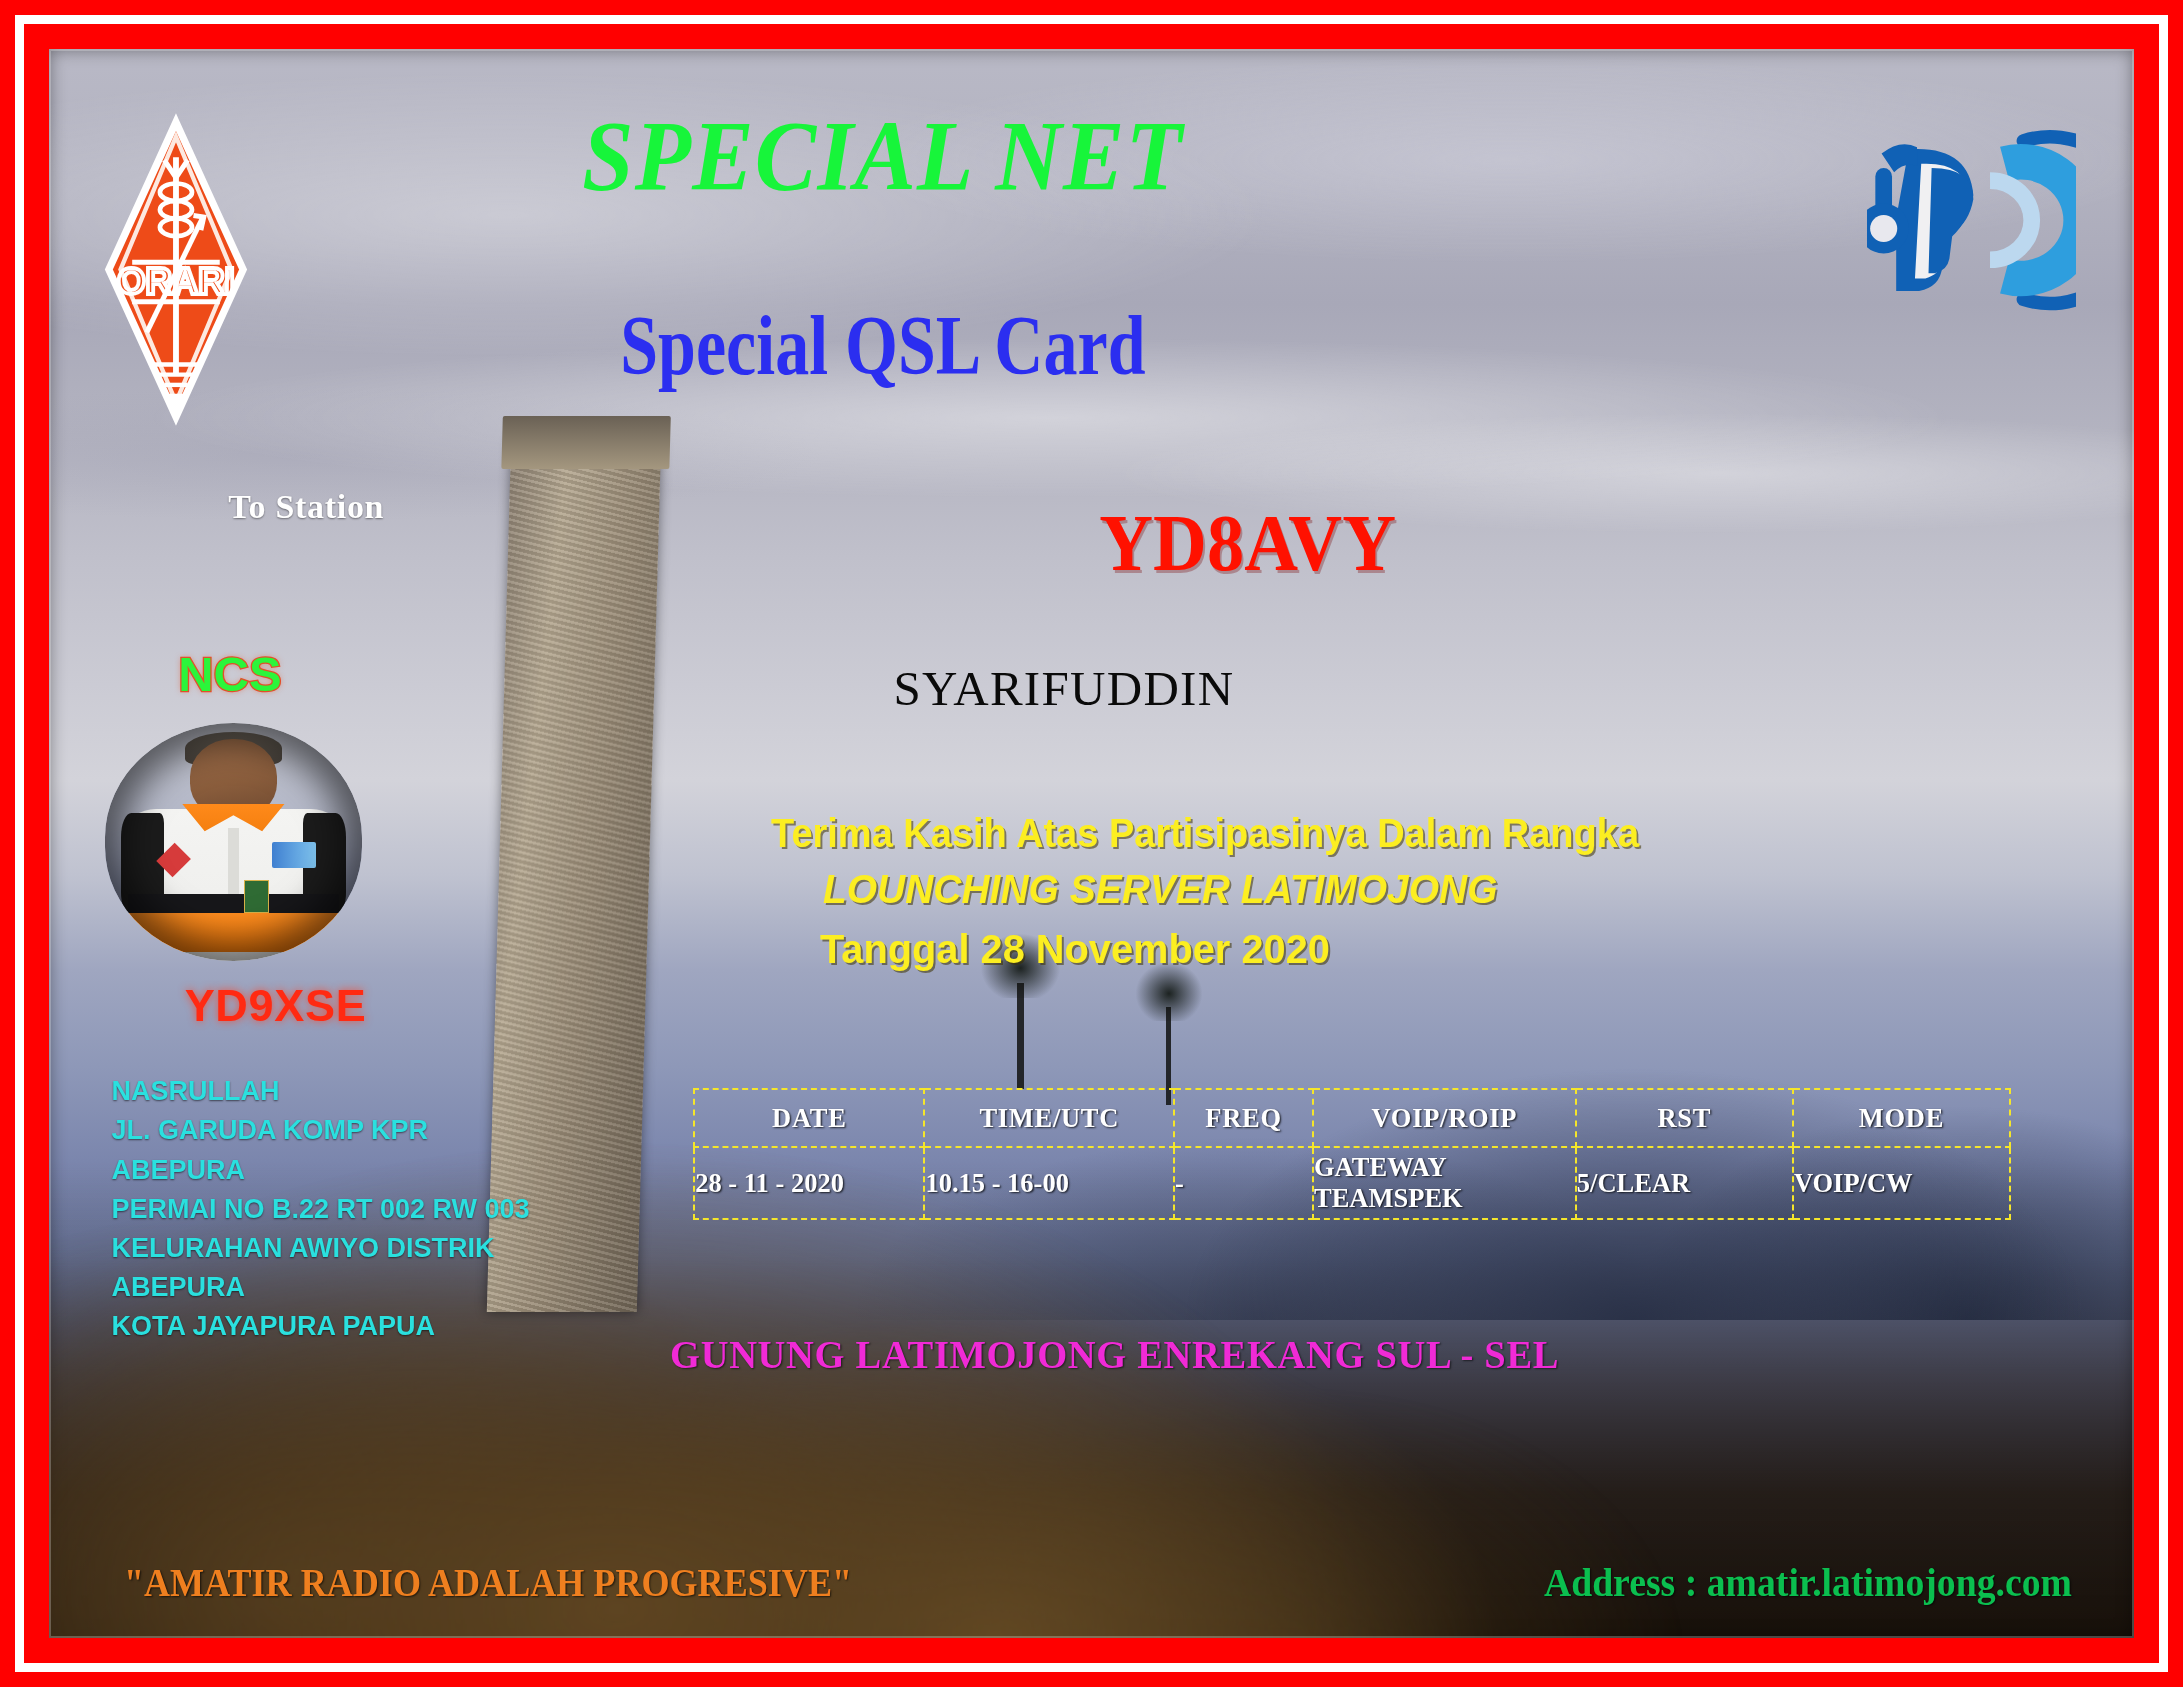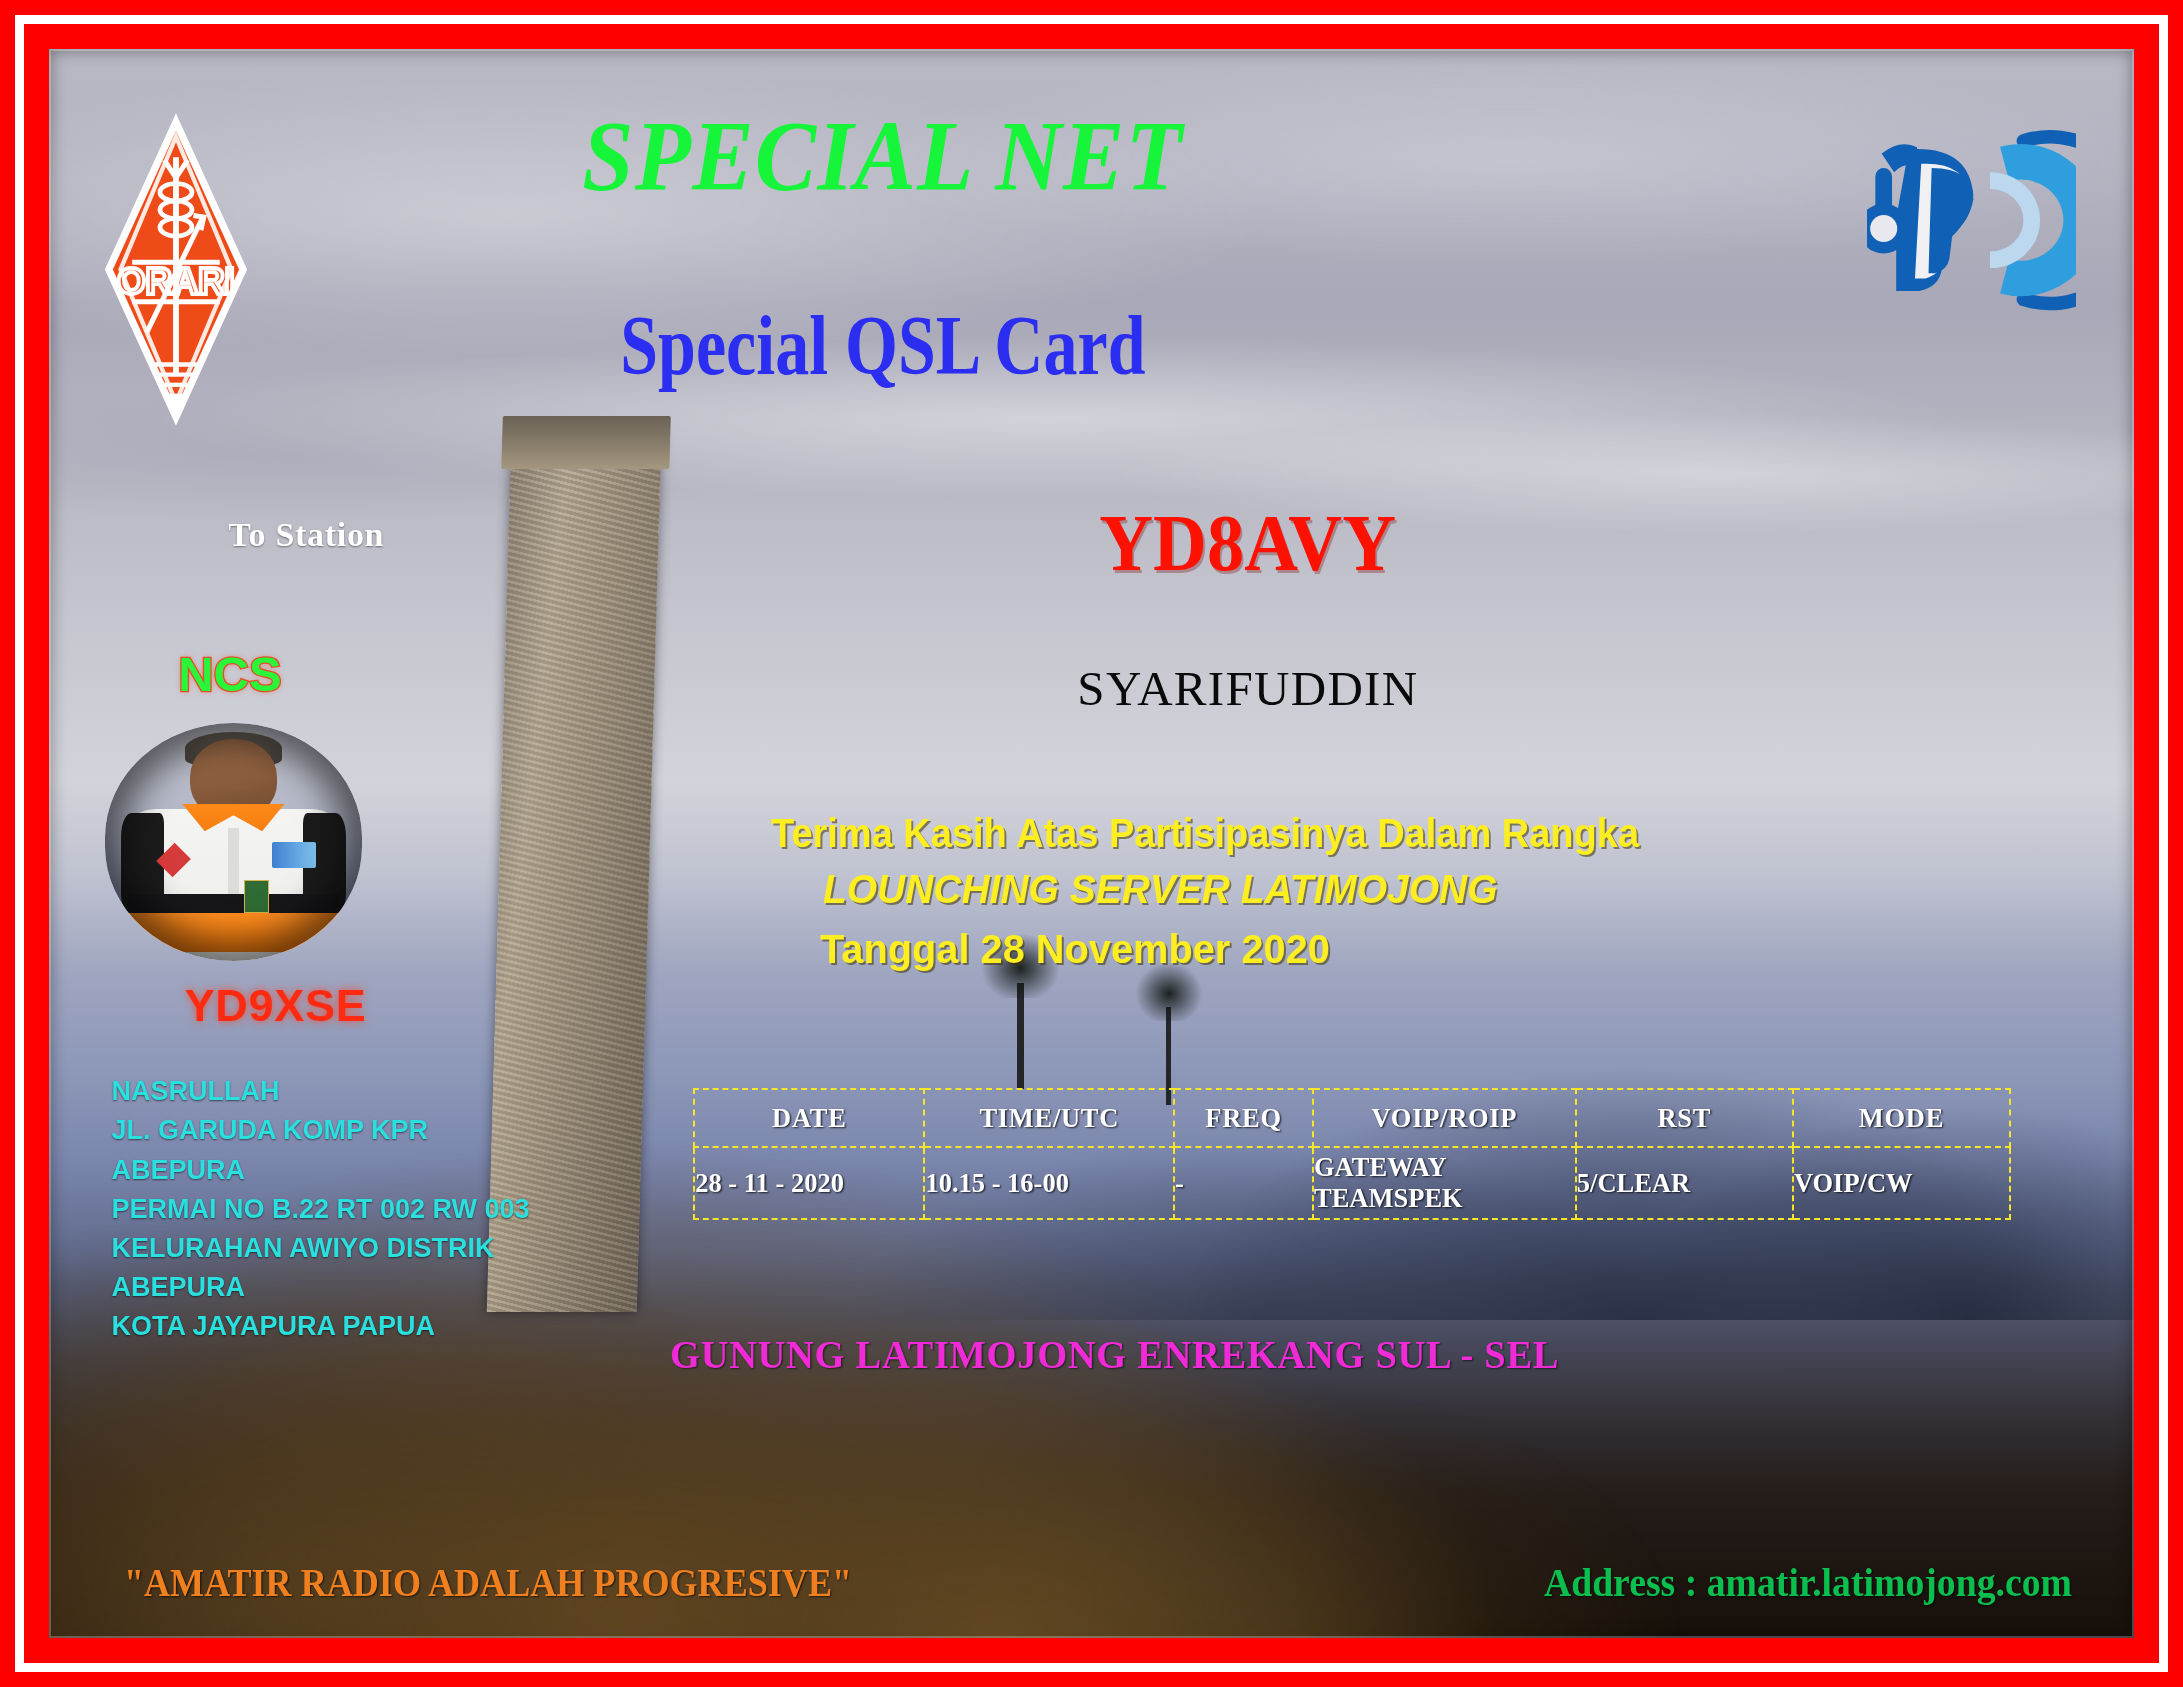--- a/index.html
+++ b/index.html
@@ -120,33 +120,32 @@
     position:absolute;left:12.0%;top:16.0%;width:56%;
     font-family:"Liberation Serif",serif;font-weight:bold;
     font-size:85px;line-height:1;color:#2b2ef0;text-align:center;white-space:nowrap;
     transform:scaleX(.80);transform-origin:center;
   }
   .to-station{
     position:absolute;left:8.6%;top:27.6%;
     font-family:"Liberation Serif",serif;font-weight:bold;
     font-size:34px;color:#ffffff;letter-spacing:0.7px;white-space:nowrap;
     text-shadow:0 0.7px 2px rgba(0,0,0,.45);
-    margin-top:28px;
   }
   .callsign{
     position:absolute;left:41.5%;top:28.6%;width:32%;
     font-family:"Liberation Serif",serif;font-weight:bold;
     font-size:81px;line-height:1;color:#ff1100;text-align:center;white-space:nowrap;
     transform:scaleX(.92);transform-origin:center;
     text-shadow:2px 2.6px 0 rgba(120,0,0,.30);
   }
   .opname{
     position:absolute;left:40.5%;top:38.7%;width:34%;
     font-family:"Liberation Serif",serif;font-weight:normal;
-    font-size:49px;line-height:1;color:#0a0a0a;text-align:center;white-space:nowrap;
+    font-size:49px;line-height:1;color:#0a0a0a;text-align:left;white-space:nowrap;
     letter-spacing:1.3px;
   }
 
   
   .thanks{position:absolute;left:34.0%;top:48.0%;width:62%;text-align:left;margin-left:13px;}
   .thanks .l1{
     font-family:"Liberation Sans",sans-serif;font-weight:bold;
     font-size:40px;line-height:1.05;color:#fcee21;white-space:nowrap;
     text-shadow:2px 2px 0 rgba(60,50,0,.55);
     transform:scaleX(.95);transform-origin:left;

